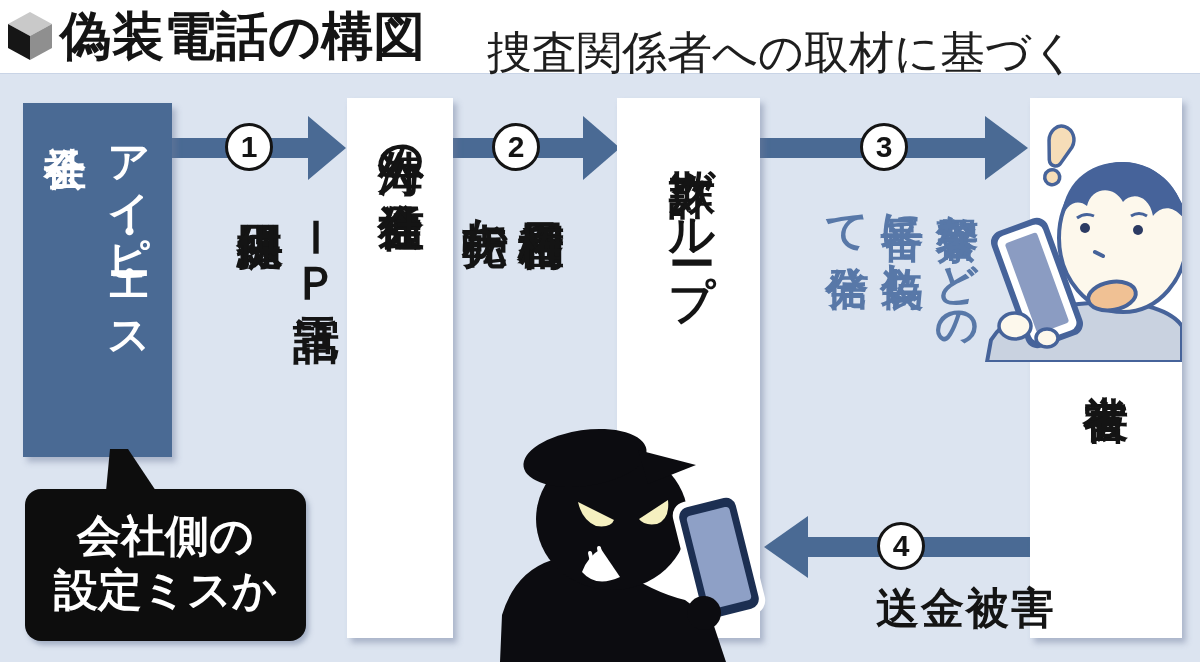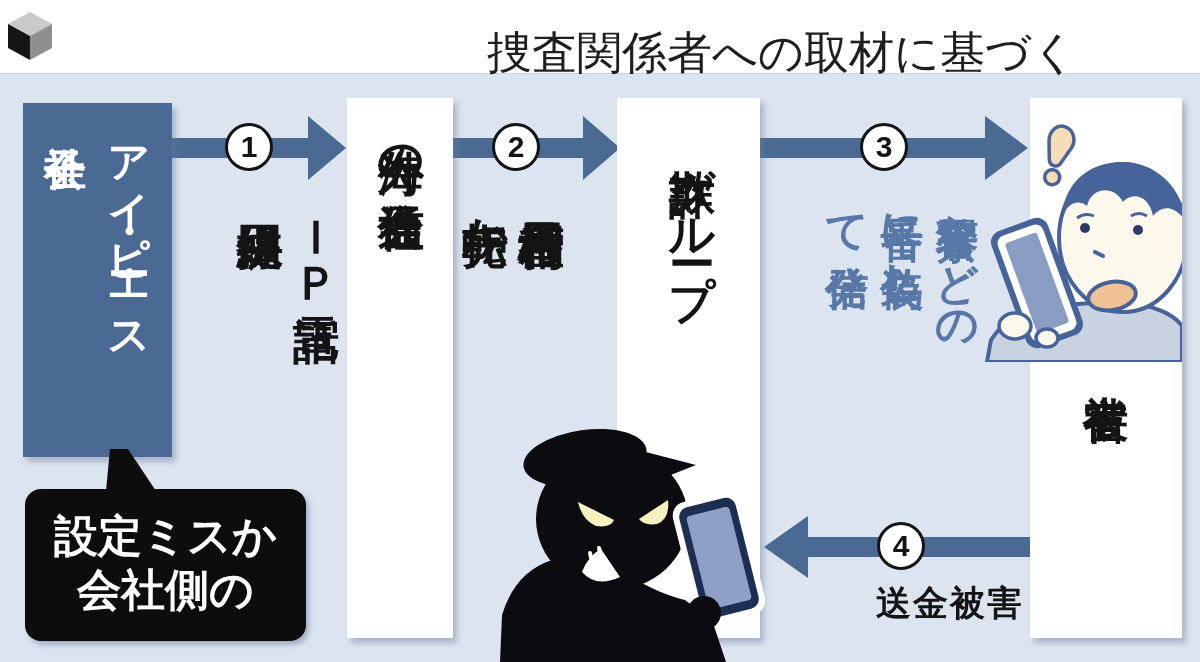--- a/index.html
+++ b/index.html
@@ -43,21 +43,21 @@
   .fraud-text{left:49px;top:37px;font-size:46px;}
   .victim-text{left:50px;top:262px;font-size:45px;}
   
   .steplabel{position:absolute;z-index:3;writing-mode:vertical-rl;text-orientation:upright;
     font-weight:700;color:#141414;}
   .steplabel span{display:block;line-height:56px;}
   .s1{left:233px;top:188px;height:224px;font-size:46px;}
   .s2{left:458px;top:186px;height:255px;font-size:46px;}
   .s3{left:820px;top:184px;height:288px;font-size:43px;color:#5878a8;}
   .s3 span{line-height:55px;}
-  .s4{position:absolute;left:876px;top:580px;z-index:3;font-size:35px;font-weight:800;
+  .s4{position:absolute;left:876px;top:580px;z-index:3;font-size:43px;font-weight:800;
     color:#141414;letter-spacing:2px;white-space:nowrap;}
   
   .numcircle{
     position:absolute;z-index:3;width:42px;height:42px;border-radius:50%;
     background:#ffffff;border:3px solid #141414;color:#141414;
     font-size:30px;font-weight:700;display:flex;align-items:center;justify-content:center;
   }
   .c1{left:225px;top:123px;}
   .c2{left:492px;top:123px;}
   .c3{left:860px;top:123px;}
@@ -78,20 +78,21 @@
 </style>
 </head>
 <body>
 
 <div class="header">
   <svg class="cube" width="44" height="48" viewBox="0 0 44 48">
     <polygon points="22,0 44,12 22,24 0,12" fill="#c9c9c9"></polygon>
     <polygon points="0,12 22,24 22,48 0,36" fill="#161616"></polygon>
     <polygon points="44,12 22,24 22,48 44,36" fill="#8f8f8f"></polygon>
   </svg>
+  <div class="title">偽装電話の構図</div>
   <div class="subtitle">捜査関係者への取材に基づく</div>
 </div>
 
 <div class="canvas"></div>
 
 <svg class="arrows" viewBox="0 0 1200 662">
   <g fill="#4a6a94">
     <rect x="172" y="138" width="138" height="20"></rect>
     <polygon points="308,116 346,148 308,180"></polygon>
   </g>
@@ -153,22 +154,22 @@
   <span>警察署などの</span>
   <span>番号に偽装し</span>
   <span>て発信</span>
 </div>
 <div class="s4">送金被害</div>
 
 <div class="callout">
   <svg class="callout-tail" width="50" height="42" viewBox="0 0 50 42">
     <polygon points="4,0 22,0 50,42 0,42" fill="#0d0d0d"></polygon>
   </svg>
+  <div class="line">会社側の</div>
   <div class="line">設定ミスか</div>
-  <div class="line">会社側の</div>
 </div>
 
 <svg class="illu victim-illu" width="197" height="262" viewBox="0 0 197 262">
 
   <g transform="rotate(14 74 50)">
     <path d="M74,26 C83,27 88,35 86,44 L79,62 C77,68 69,68 67,62 L62,43 C60,34 66,25 74,26 Z" fill="#f6ddb8" stroke="#46639a" stroke-width="3.5"></path>
     <circle cx="74" cy="78" r="7.5" fill="#f6ddb8" stroke="#46639a" stroke-width="3.5"></circle>
   </g>
 
   <path d="M2,262 L6,240 Q22,214 62,208 Q122,198 162,206 Q188,213 197,226 L197,262 Z" fill="#c9d2e0" stroke="#46639a" stroke-width="4"></path>

